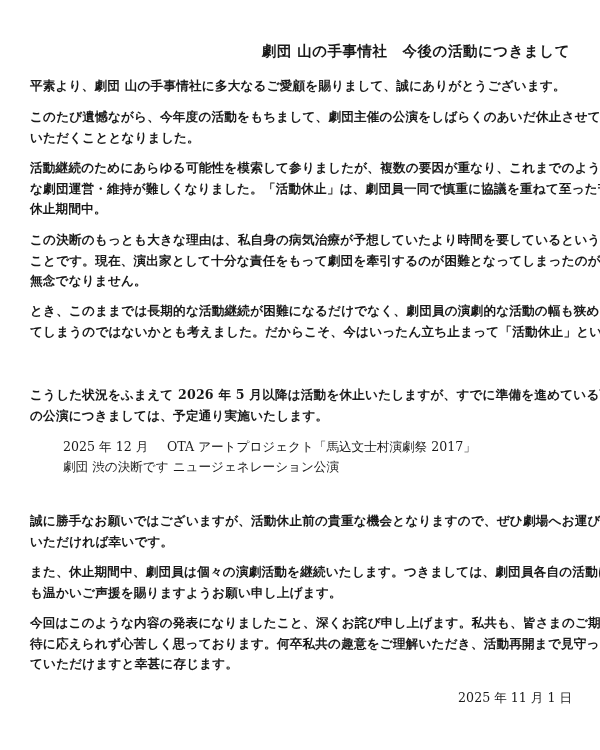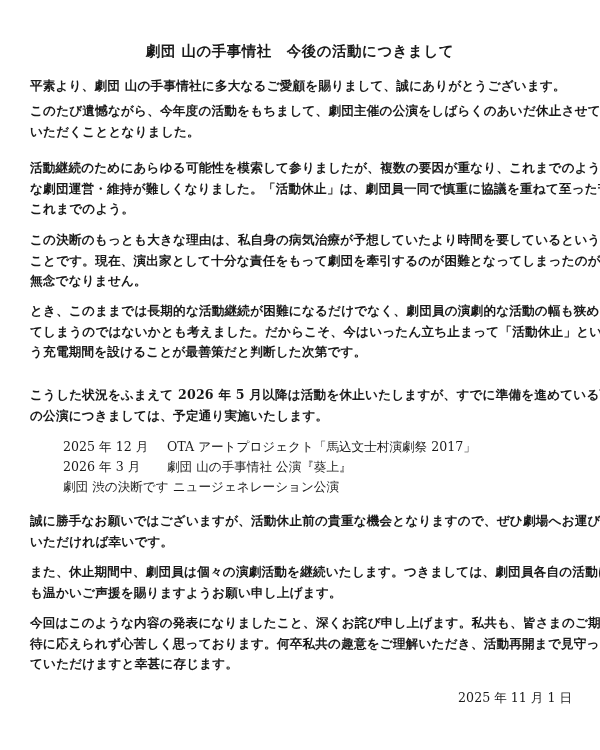--- a/index.html
+++ b/index.html
@@ -1,75 +1,70 @@
 <!DOCTYPE html>
 <html><head>
   <meta charset="utf-8">
   <style>
     html, body { margin: 0; padding: 0; background: #ffffff; }
     body { width: 600px; height: 750px; overflow: hidden; position: relative;
            font-family: "DejaVu Serif", "Liberation Serif", serif; color: #1a1a1a; }
     .doc { position: absolute; left: 30px; top: 0; width: 542px; }
-    .title { position: absolute; left: 0; top: 42px; width: 540px; text-align: center;
+    .title { position: absolute; left: 0; top: 42px; width: 540px; text-align: right;
              font-size: 14.5px; font-weight: bold; letter-spacing: 0.5px; white-space: pre; }
     .para { position: absolute; left: 0; width: 542px; font-size: 12.6px; line-height: 20.5px;
             text-align: justify; letter-spacing: 0.2px; font-weight: bold; }
     .para span { display: block; white-space: nowrap; }
     .sched { position: absolute; left: 33px; font-size: 12.6px; line-height: 20px; }
     .sched .row { display: flex; white-space: nowrap; }
     .sched .date { width: 104px; }
     .sign { position: absolute; right: 0; text-align: center; font-size: 12.6px; line-height: 21px; }
     .sign div { white-space: pre; }
   </style>
 </head>
 <body>
 
 <div class="doc">
   <div class="title">劇団 山の手事情社　今後の活動につきまして</div>
 
   <div class="para" style="top:76px">
     <span>平素より、劇団 山の手事情社に多大なるご愛顧を賜りまして、誠にありがとうございます。</span>
   </div>
 
-  <div class="para" style="top:101px">
+  <div class="para" style="top:107px">
     <span>このたび遺憾ながら、今年度の活動をもちまして、劇団主催の公演をしばらくのあいだ休止させて</span>
     <span>いただくこととなりました。</span>
   </div>
 
   <div class="para" style="top:158px">
     <span>活動継続のためにあらゆる可能性を模索して参りましたが、複数の要因が重なり、これまでのよう</span>
     <span>な劇団運営・維持が難しくなりました。「活動休止」は、劇団員一同で慎重に協議を重ねて至った苦</span>
-    <span>これまでのよう。</span>
+    <span>休止期間中。</span>
   </div>
 
   <div class="para" style="top:230px">
     <span>この決断のもっとも大きな理由は、私自身の病気治療が予想していたより時間を要しているという</span>
     <span>ことです。現在、演出家として十分な責任をもって劇団を牽引するのが困難となってしまったのが</span>
     <span>無念でなりません。</span>
   </div>
 
   <div class="para" style="top:301px">
     <span>とき、このままでは長期的な活動継続が困難になるだけでなく、劇団員の演劇的な活動の幅も狭め</span>
     <span>てしまうのではないかとも考えました。だからこそ、今はいったん立ち止まって「活動休止」とい</span>
-    <span>う充電期間を設けることが最善策だと判断した次第です。</span>
   </div>
 
   <div class="para" style="top:385px">
     <span>こうした状況をふまえて 2026 年 5 月以降は活動を休止いたしますが、すでに準備を進めている下記</span>
     <span>の公演につきましては、予定通り実施いたします。</span>
   </div>
 
   <div class="sched" style="top:437px">
     <div class="row">
       <span class="date">2025 年 12 月</span>
       <span>OTA アートプロジェクト「馬込文士村演劇祭 2017」</span>
-    </div>
-    <div class="row">
-      <span class="date">2026 年 3 月</span>
-      <span>劇団 山の手事情社 公演『葵上』</span>
     </div>
     <div class="row">
       <span>劇団 渋の決断です ニュージェネレーション公演</span>
     </div>
   </div>
 
   <div class="para" style="top:511px">
     <span>誠に勝手なお願いではございますが、活動休止前の貴重な機会となりますので、ぜひ劇場へお運び</span>
     <span>いただければ幸いです。</span>
   </div>

